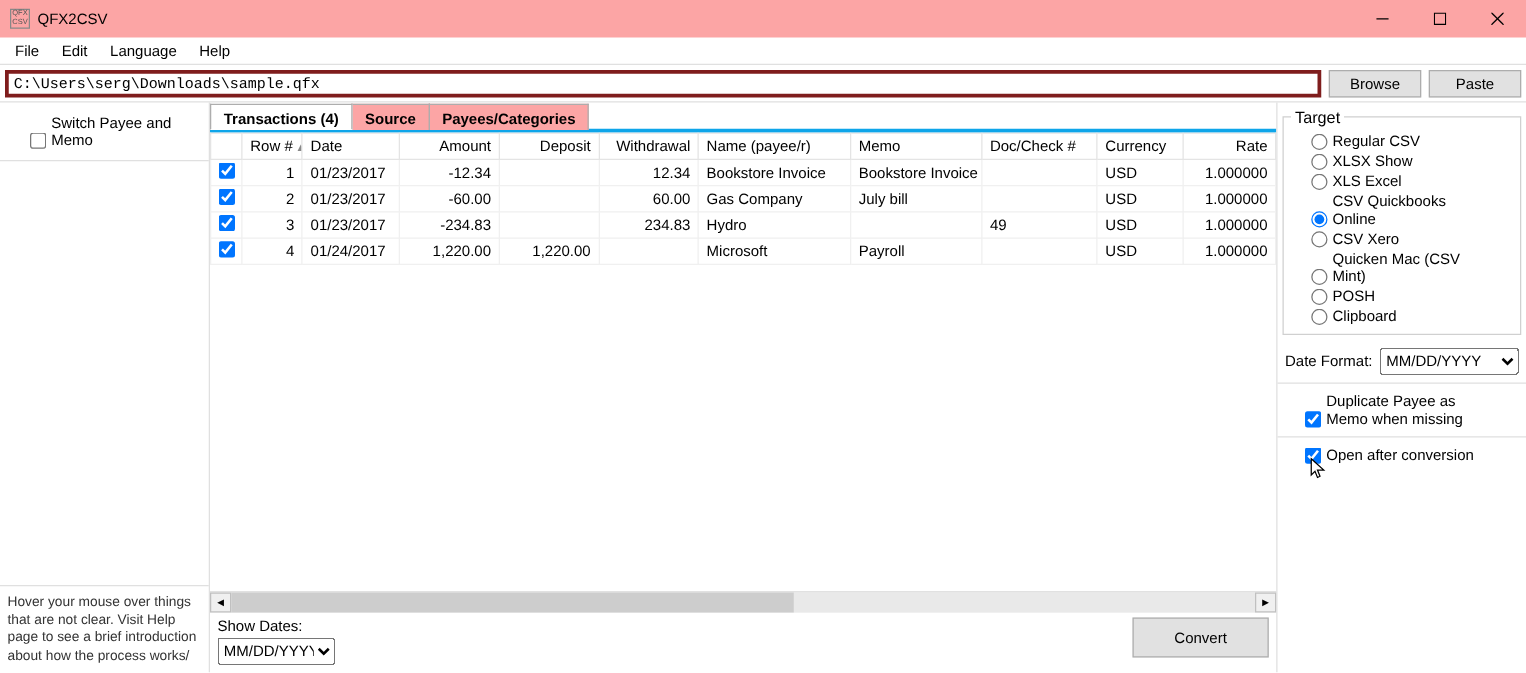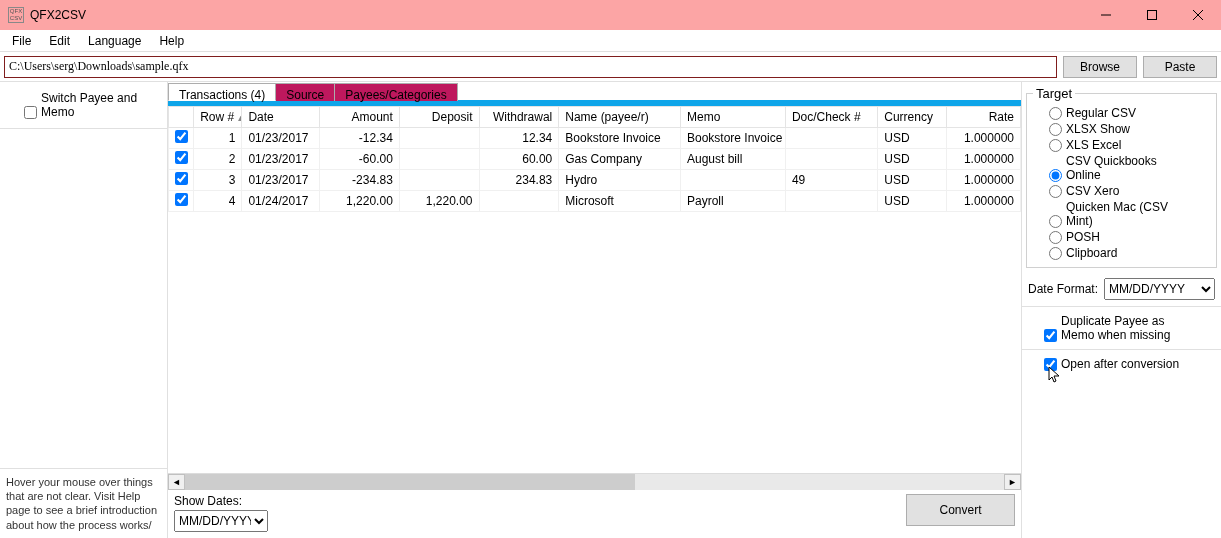--- a/index.html
+++ b/index.html
@@ -50,23 +50,23 @@
   height: 30px;
   display: flex;
   align-items: center;
   padding: 4px;
   gap: 6px;
   border-bottom: 1px solid #e0e0e0;
 }
 .pathrow input {
   flex: 1;
   height: 22px;
-  border: 1px solid #7f1d1d;
+  border: 3px solid #7f1d1d;
   padding: 0 4px;
-  font-family: Liberation Serif, serif;
+  font-family: Liberation Mono, monospace;
   font-size: 12px;
 }
 .btn {
   height: 22px;
   min-width: 74px;
   background: #e1e1e1;
   border: 1px solid #adadad;
   font-family: inherit;
   font-size: 12px;
   cursor: pointer;
@@ -95,29 +95,30 @@
   line-height: 1.3;
 }
 .midcol {
   flex: 1;
   display: flex;
   flex-direction: column;
   min-width: 0;
 }
 .tabs {
   display: flex;
-  border-bottom: 6px solid #0ea5e9;
+  border-bottom: 3px solid #0ea5e9;
   height: 24px;
+  font-weight: bold;
 }
 .tab {
   padding: 4px 10px;
   border: 1px solid #adadad;
   border-bottom: none;
   margin-right: -1px;
-  background: #be185d;
+  background: #fca5a5;
   position: relative;
   top: 1px;
 }
 .tab.active {
   background: #fff;
   border-bottom: 1px solid #fff;
   z-index: 2;
 }
 .tablewrap {
   flex: 1;
@@ -334,21 +335,21 @@
               <td class="right">1.000000</td>
             </tr>
             <tr>
               <td class="col-check"><input type="checkbox" checked="" style=""></td>
               <td class="right">2</td>
               <td>01/23/2017</td>
               <td class="right">-60.00</td>
               <td class="right"></td>
               <td class="right">60.00</td>
               <td>Gas Company</td>
-              <td>August bill</td>
+              <td>July bill</td>
               <td></td>
               <td>USD</td>
               <td class="right">1.000000</td>
             </tr>
             <tr>
               <td class="col-check"><input type="checkbox" checked="" style=""></td>
               <td class="right">3</td>
               <td>01/23/2017</td>
               <td class="right">-234.83</td>
               <td class="right"></td>

